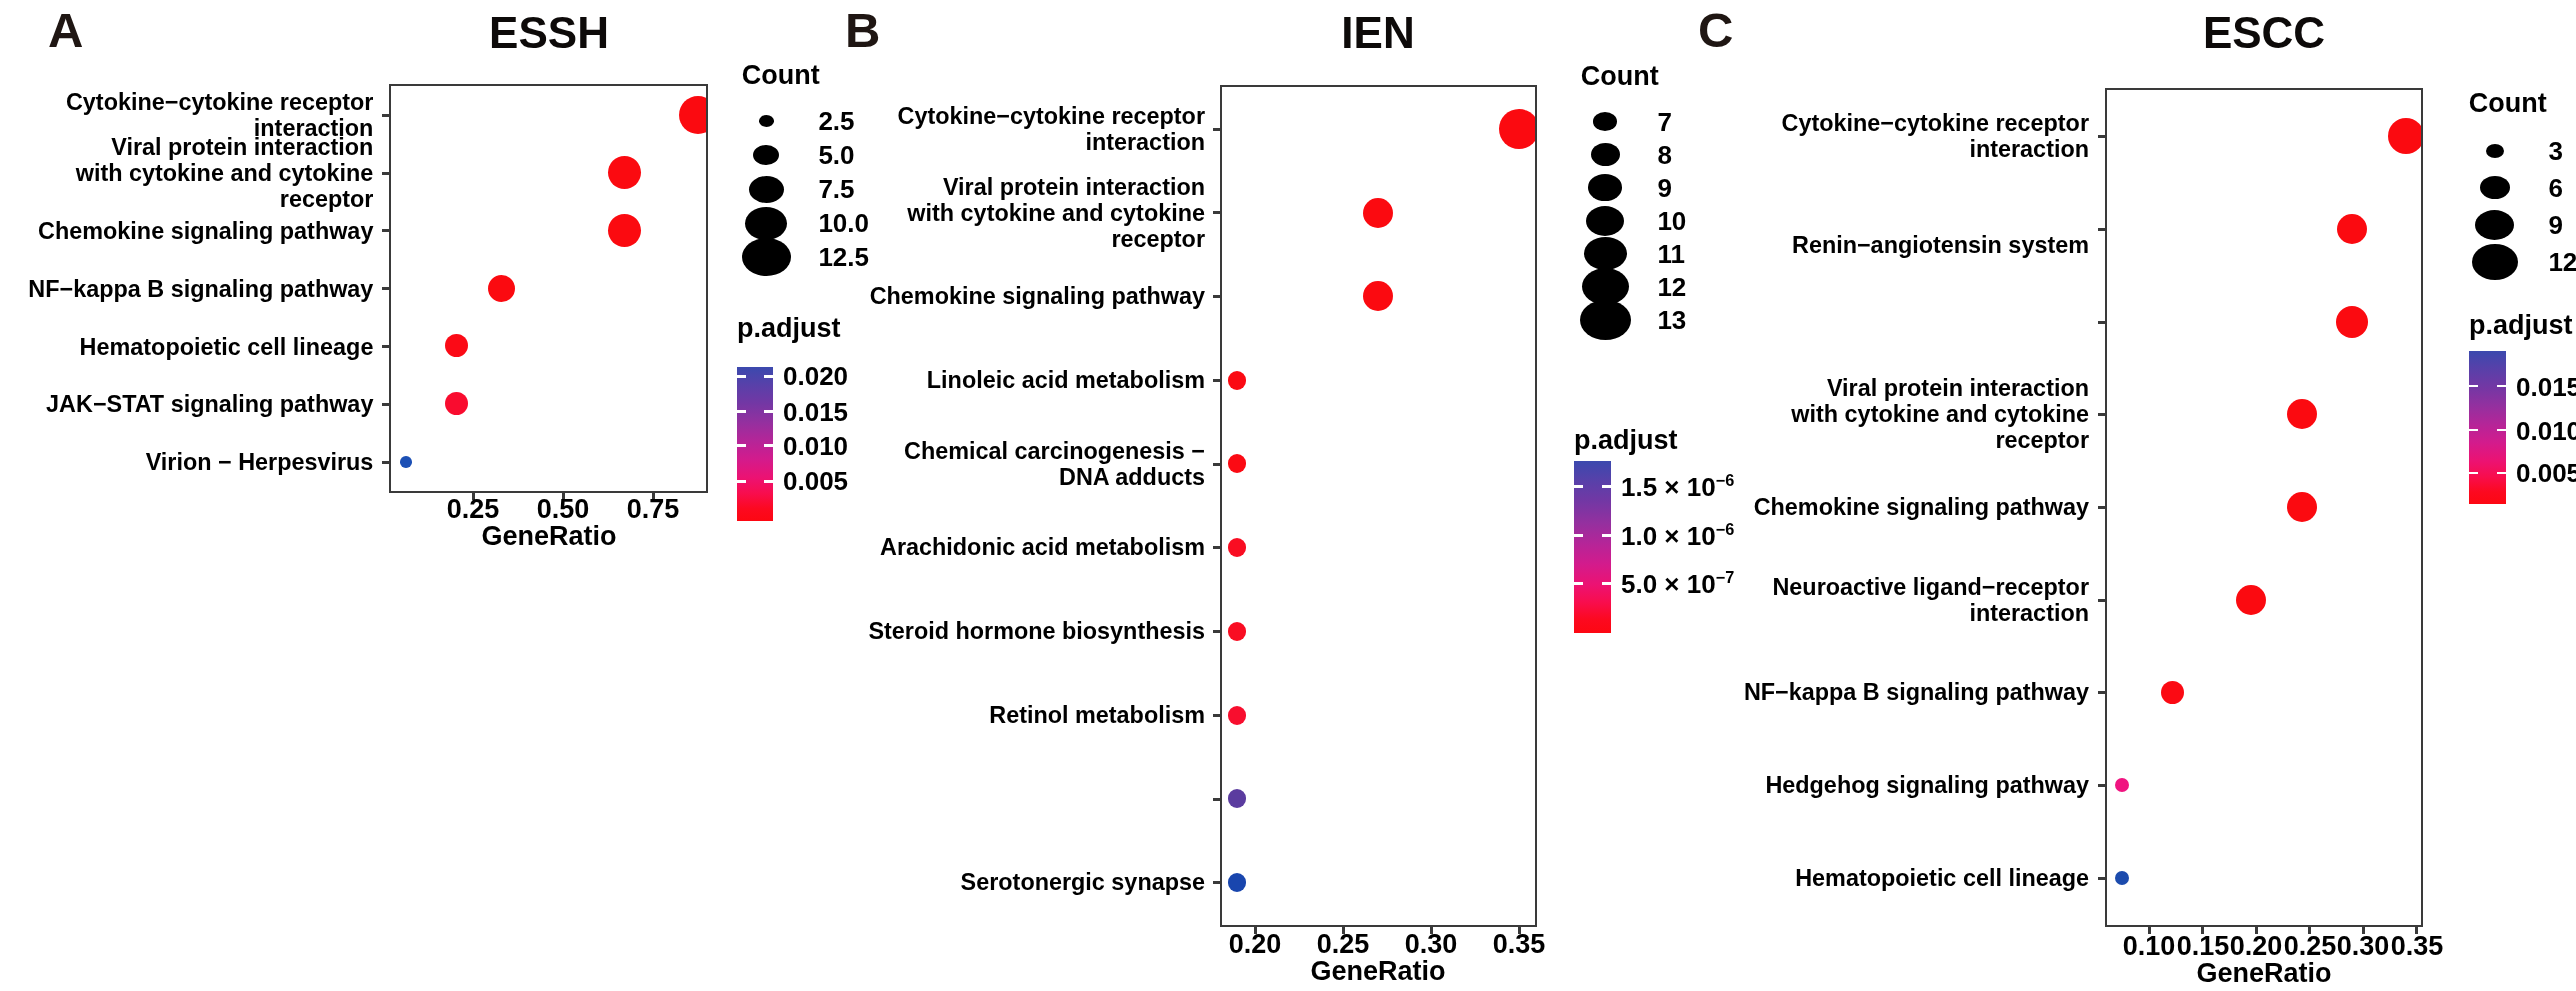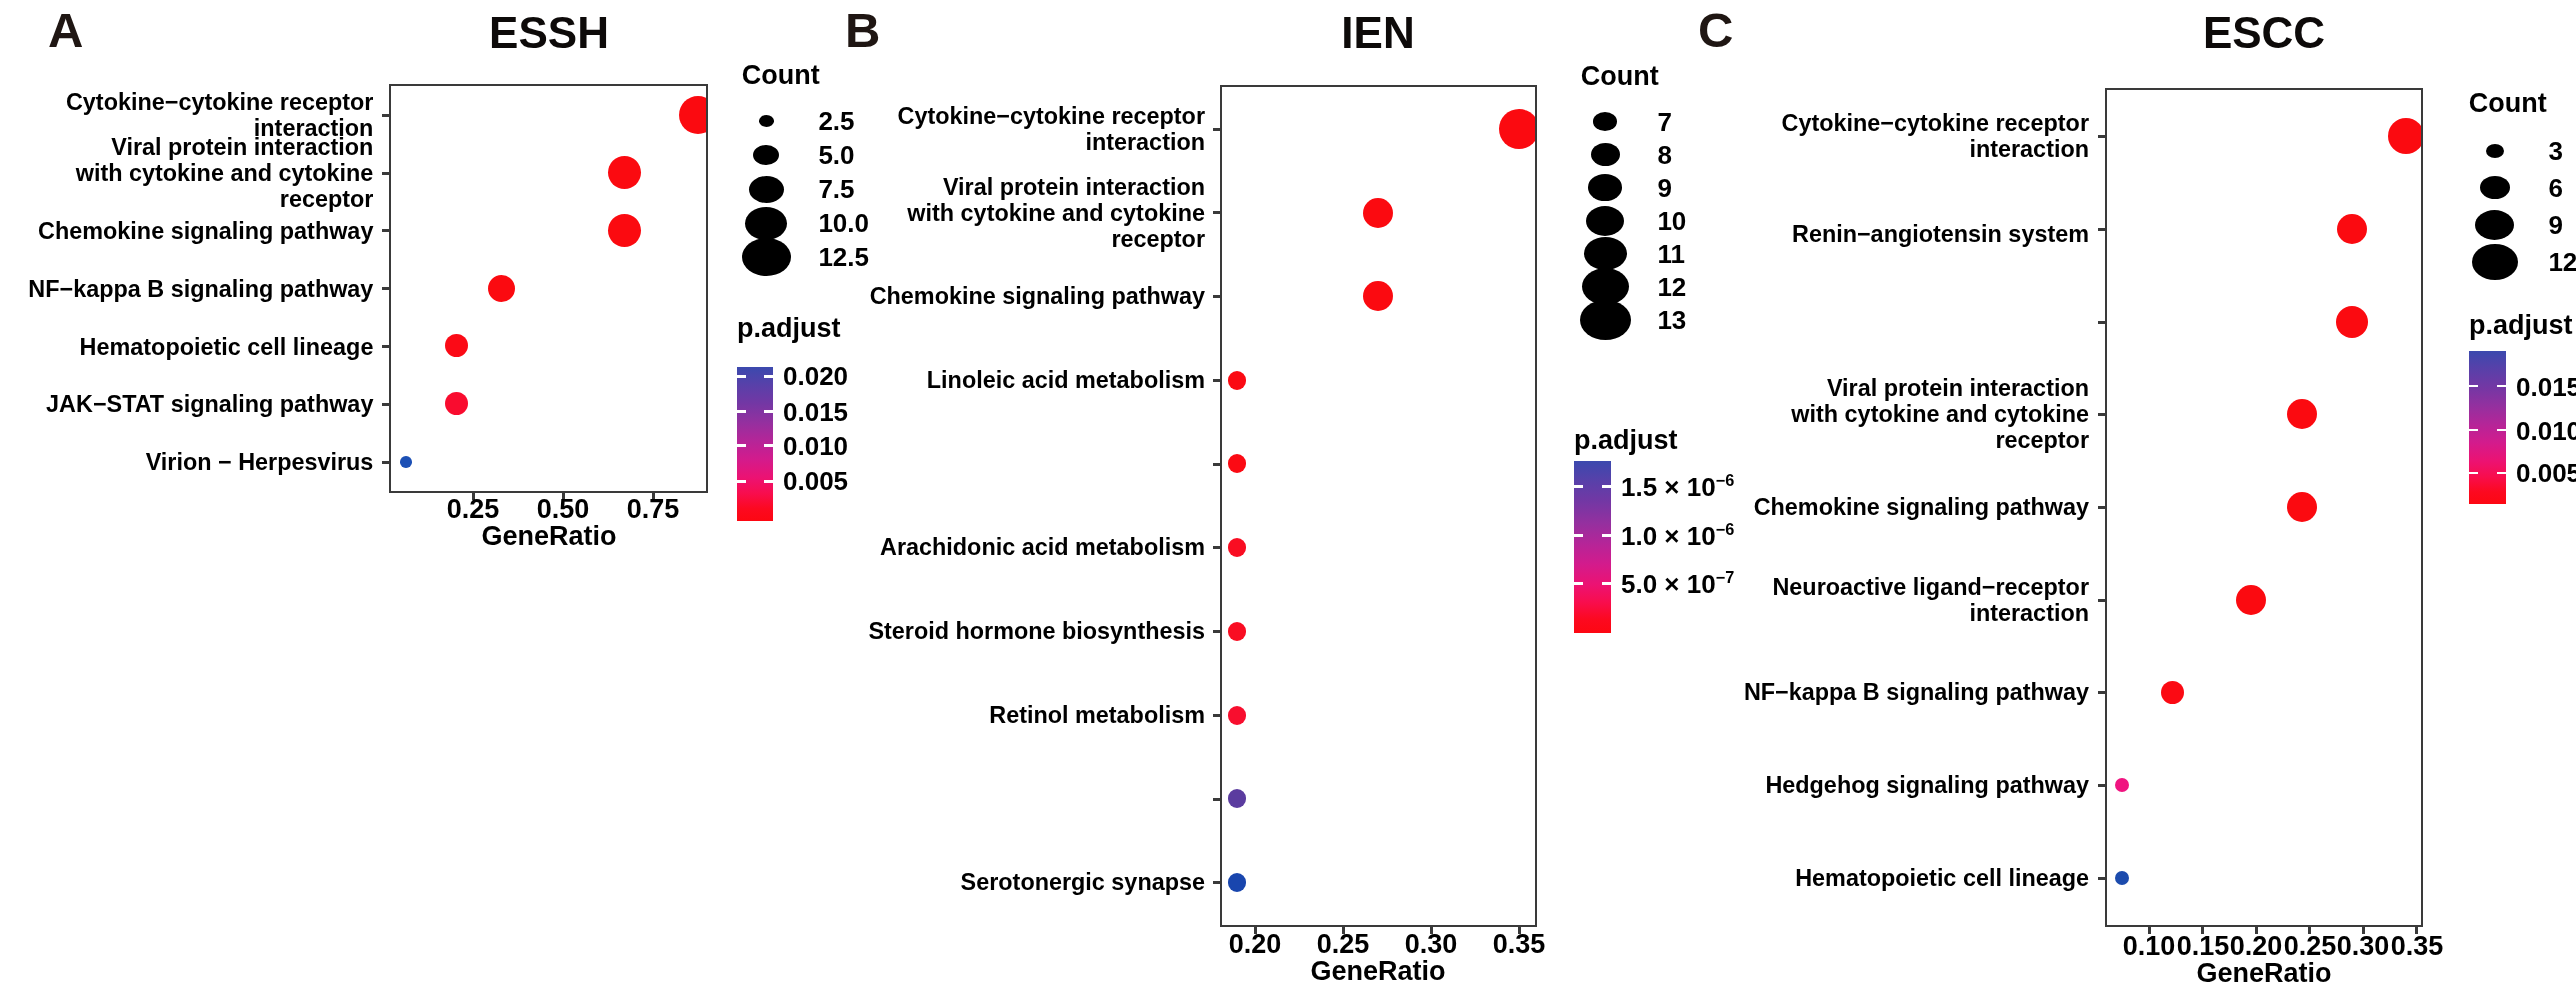--- a/index.html
+++ b/index.html
@@ -184,20 +184,24 @@
       <div>Viral protein interaction</div>
       <div>with cytokine and cytokine</div>
       <div>receptor</div>
     </div>
     <div class="cat-label" style="left: 831px; width: 374px; top: 296px;">
       <div>Chemokine signaling pathway</div>
     </div>
     <div class="cat-label" style="left: 831px; width: 374px; top: 380px;">
       <div>Linoleic acid metabolism</div>
     </div>
+    <div class="cat-label" style="left: 831px; width: 374px; top: 464px;">
+      <div>Chemical carcinogenesis −</div>
+      <div>DNA adducts</div>
+    </div>
     <div class="cat-label" style="left: 831px; width: 374px; top: 547px;">
       <div>Arachidonic acid metabolism</div>
     </div>
     <div class="cat-label" style="left: 831px; width: 374px; top: 631px;">
       <div>Steroid hormone biosynthesis</div>
     </div>
     <div class="cat-label" style="left: 831px; width: 374px; top: 715px;">
       <div>Retinol metabolism</div>
     </div>
     <div class="cat-label" style="left: 831px; width: 374px; top: 882px;">
@@ -296,21 +300,21 @@
     <div class="xtick-label" style="left: 2149px; top: 933px;">0.10</div>
     <div class="xtick-label" style="left: 2203px; top: 933px;">0.15</div>
     <div class="xtick-label" style="left: 2256px; top: 933px;">0.20</div>
     <div class="xtick-label" style="left: 2310px; top: 933px;">0.25</div>
     <div class="xtick-label" style="left: 2363px; top: 933px;">0.30</div>
     <div class="xtick-label" style="left: 2417px; top: 933px;">0.35</div>
     <div class="cat-label" style="left: 1704px; width: 385px; top: 136px;">
       <div>Cytokine−cytokine receptor</div>
       <div>interaction</div>
     </div>
-    <div class="cat-label" style="left: 1704px; width: 385px; top: 234px;">
+    <div class="cat-label" style="left: 1704px; width: 385px; top: 245px;">
       <div>Renin−angiotensin system</div>
     </div>
     <div class="cat-label" style="left: 1704px; width: 385px; top: 414px;">
       <div>Viral protein interaction</div>
       <div>with cytokine and cytokine</div>
       <div>receptor</div>
     </div>
     <div class="cat-label" style="left: 1704px; width: 385px; top: 507px;">
       <div>Chemokine signaling pathway</div>
     </div>

